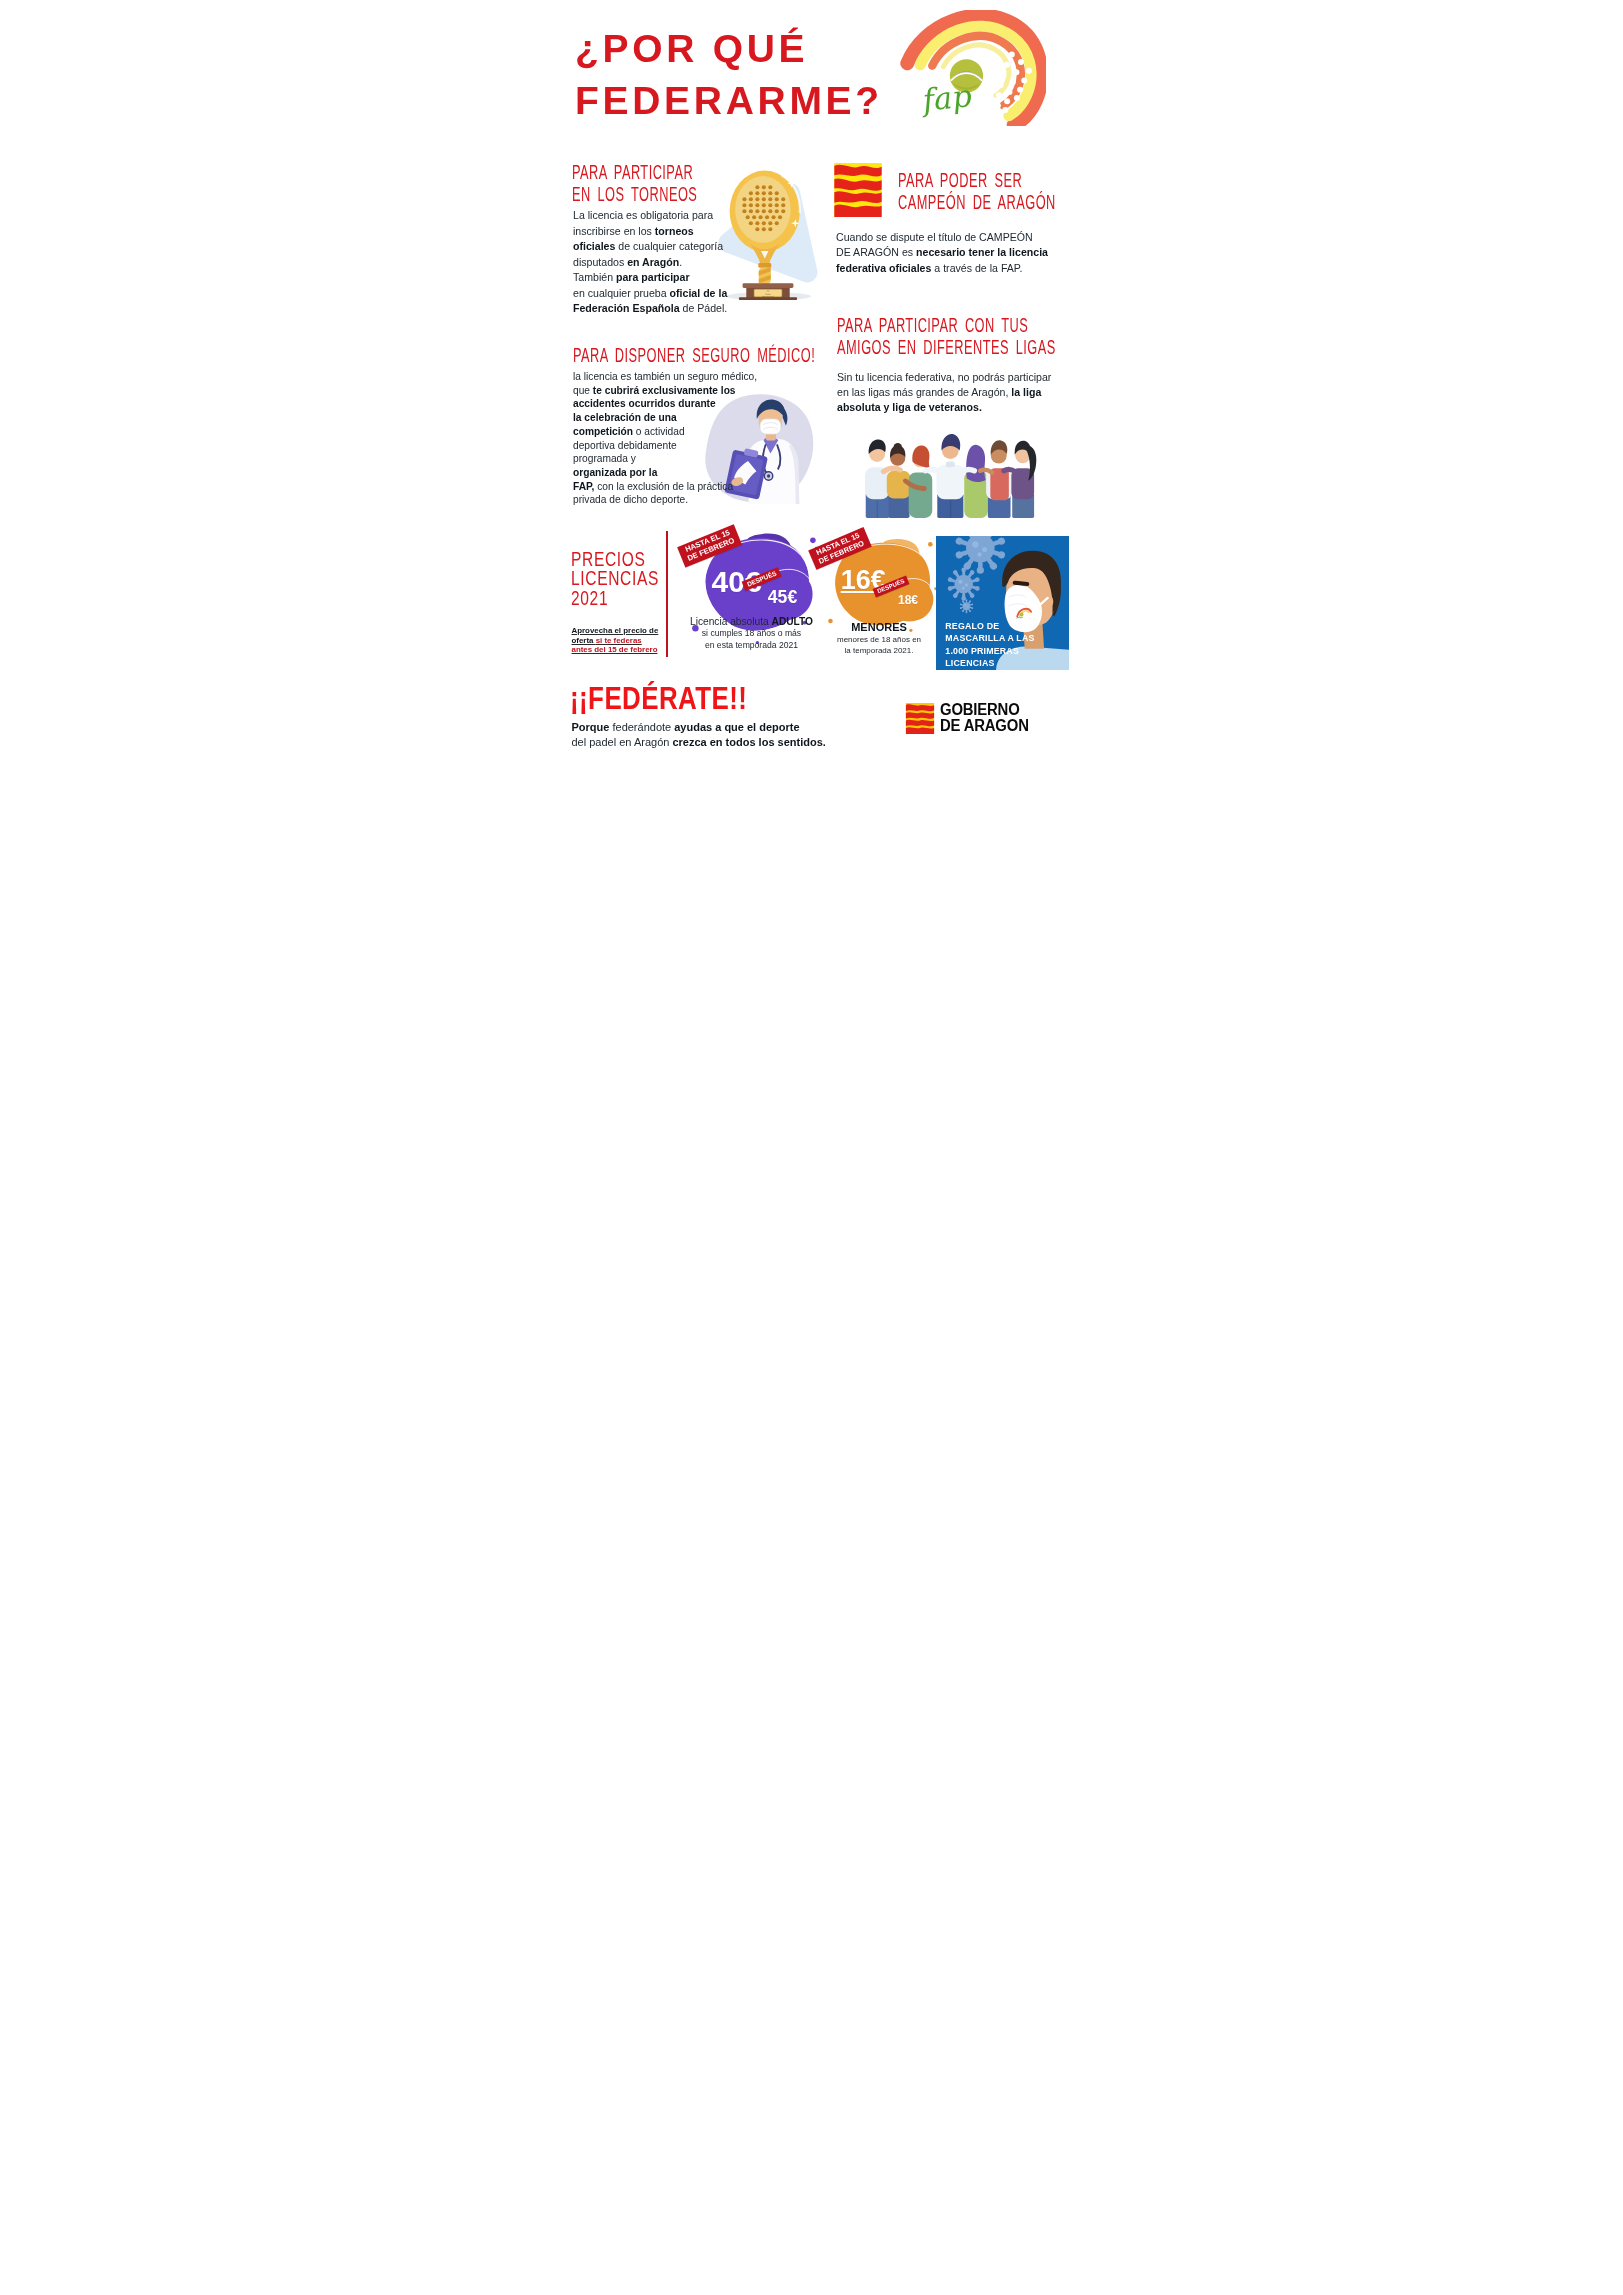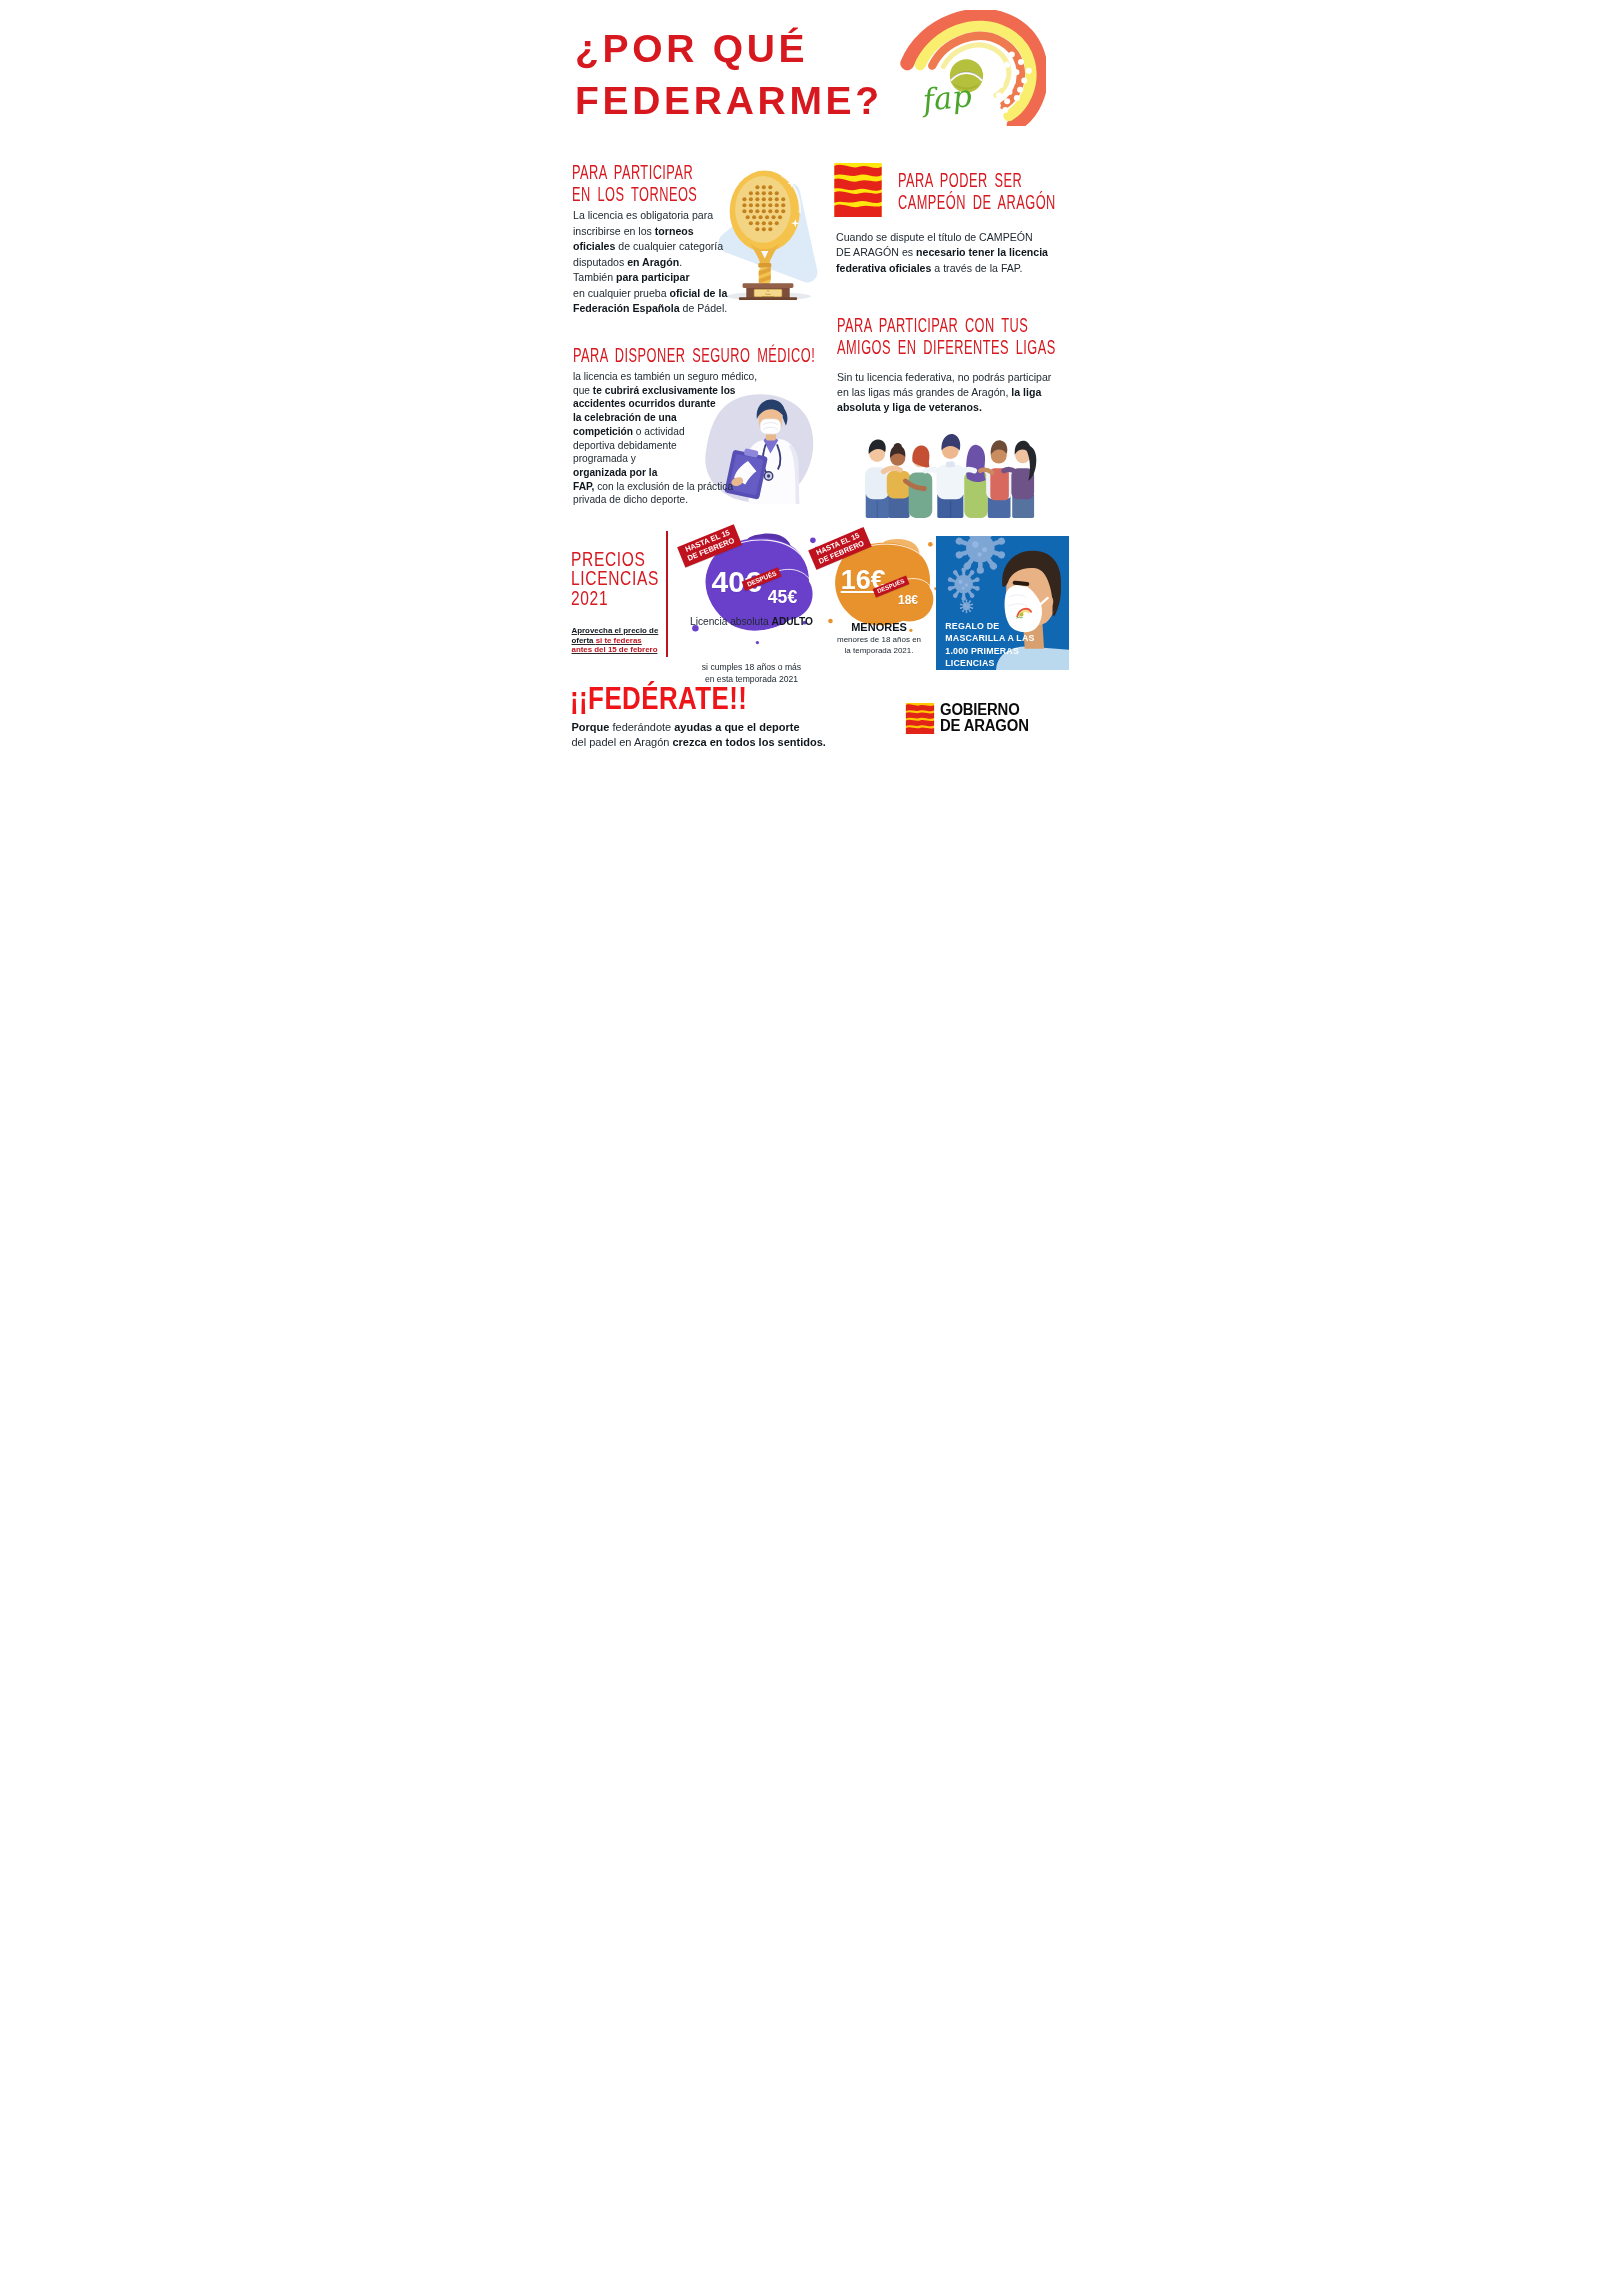--- a/index.html
+++ b/index.html
@@ -330,21 +330,21 @@
       <svg viewBox="0 0 150 145" width="69" height="67">
         <path d="M68,12 C100,2 128,14 138,42 C146,68 134,98 106,110 C76,122 42,112 30,84 C20,58 34,24 68,12 Z" fill="#6a3fc9"></path>
         <path d="M66,8 C102,-2 132,12 142,42 C150,70 136,102 106,114" fill="none" stroke="#ffffff" stroke-width="2" opacity=".9"></path>
       </svg>
       <div class="price nw" style="left:0;top:20.4px;width:69px;font-size:17.6px;">45€</div>
       <div class="ribbon nw" style="left:-5.6px;top:7.4px;font-size:6.5px;padding:1.2px 4.2px;transform:rotate(-22deg);">DESPUÉS</div>
     </div>
   </div>
   <div class="abs cap-center" style="left:137px;top:615px;width:147px;">
     <div style="font-size:10.2px;line-height:13.4px;"><span>Licencia absoluta </span><span class="b">ADULTO</span></div>
-    <div style="font-size:8.6px;line-height:11.8px;margin-top:34px;">si cumples 18 años o más</div>
+    <div style="font-size:8.6px;line-height:11.8px;">si cumples 18 años o más</div>
     <div style="font-size:8.6px;line-height:11.8px;">en esta temporada 2021</div>
   </div>
 
   <div class="abs" style="left:279px;top:536px;width:118px;height:98px;">
     <svg viewBox="0 0 254 212" width="118" height="98">
       <path d="M150,8 C185,2 210,14 214,34 C218,52 202,62 178,62 C152,62 132,52 132,34 C132,18 132,12 150,8 Z" fill="#f2b568"></path>
       <path d="M70,30 C120,6 190,10 220,44 C246,76 242,130 214,160 C180,196 110,204 74,178 C40,154 24,112 36,76 C44,52 52,40 70,30 Z" fill="#e8922e"></path>
       <path d="M66,36 C118,8 194,12 224,48 C250,80 246,132 216,162" fill="none" stroke="#ffffff" stroke-width="2" opacity=".9"></path>
       <circle cx="238" cy="18" r="5" fill="#e8922e"></circle>
         <circle cx="250" cy="114" r="3.5" fill="#e8922e"></circle>

